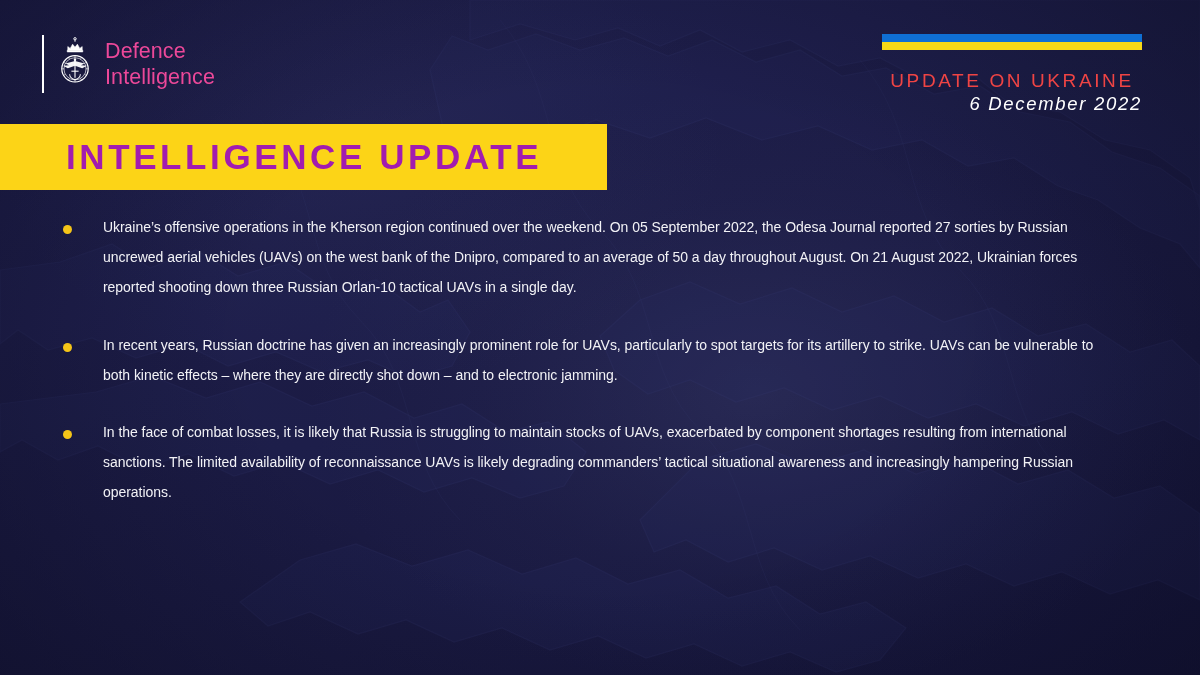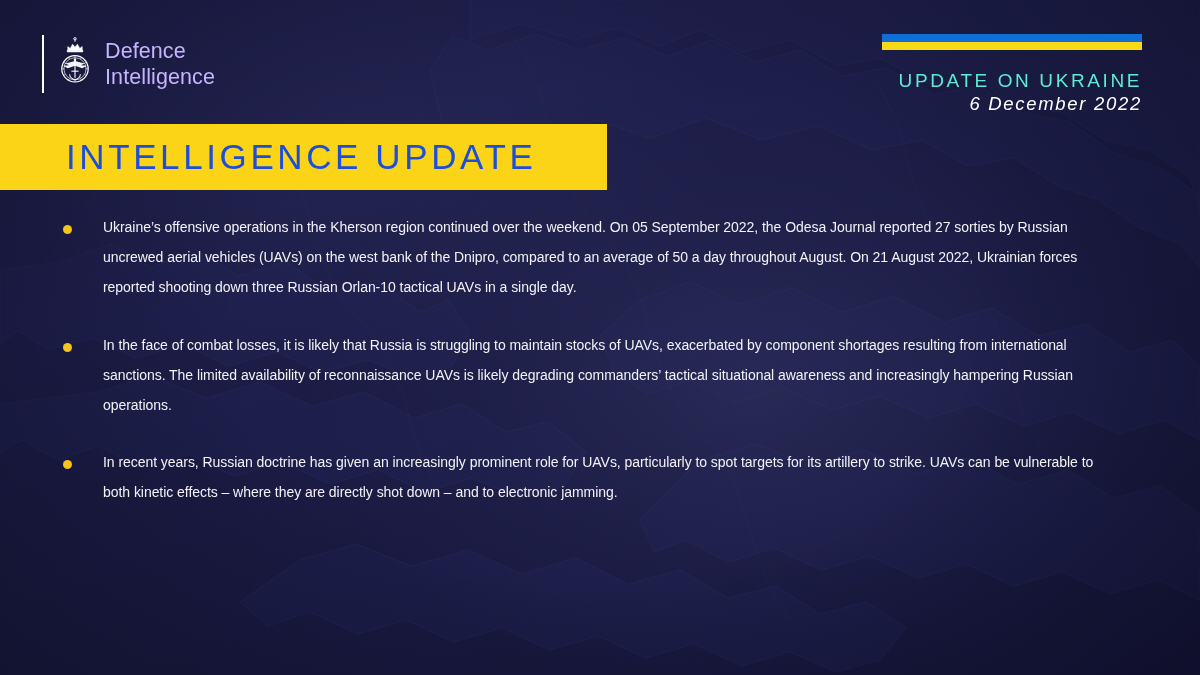--- a/index.html
+++ b/index.html
@@ -58,21 +58,21 @@
     flex: none;
   }
   .crest {
     width: 36px;
     height: 54px;
     flex: none;
     margin-right: 12px;
   }
   .crest svg { display: block; width: 100%; height: 100%; }
   .logo-text {
-    color: #c4b5fd;
+    color: #ec4899;
     font-size: 21.5px;
     line-height: 26px;
     letter-spacing: 0.1px;
     font-weight: 400;
     white-space: nowrap;
   }
 
   
   .header-right {
     position: absolute;
@@ -82,26 +82,27 @@
   }
   .flag-bar {
     width: 260px;
     height: 16px;
     margin-left: auto;
     margin-bottom: 20px;
   }
   .flag-blue  { height: 8px; background: #0f6fd4; }
   .flag-yellow{ height: 8px; background: #f7d917; }
   .update-title {
-    color: #5eead4;
+    color: #ef4444;
     font-size: 19px;
     letter-spacing: 2.6px;
     font-weight: 400;
     line-height: 22px;
     white-space: nowrap;
+    text-align: center;
   }
   .update-date {
     color: #ffffff;
     font-size: 18.5px;
     font-style: italic;
     letter-spacing: 1.7px;
     line-height: 24px;
     white-space: nowrap;
   }
 
@@ -110,23 +111,23 @@
     position: absolute;
     left: 0;
     top: 124px;
     width: 607px;
     height: 66px;
     background: #fcd417;
     display: flex;
     align-items: center;
   }
   .banner-text {
-    color: #1d4ed8;
+    color: #a21caf;
     font-size: 35px;
-    font-weight: 400;
+    font-weight: 700;
     letter-spacing: 3.6px;
     padding-left: 66px;
     white-space: nowrap;
   }
 
   
   .bullets {
     position: absolute;
     left: 63px;
     top: 212px;
@@ -266,21 +267,21 @@
     <div class="banner-text">INTELLIGENCE UPDATE</div>
   </div>
 
   <div class="bullets">
     <div class="bullet-row">
       <div class="bullet-dot"></div>
       <div class="bullet-text">Ukraine’s offensive operations in the Kherson region continued over the weekend. On 05 September 2022, the Odesa Journal reported 27 sorties by Russian uncrewed aerial vehicles (UAVs) on the west bank of the Dnipro, compared to an average of 50 a day throughout August. On 21 August 2022, Ukrainian forces reported shooting down three Russian Orlan-10 tactical UAVs in a single day.</div>
     </div>
     <div class="bullet-row">
       <div class="bullet-dot"></div>
-      <div class="bullet-text">In the face of combat losses, it is likely that Russia is struggling to maintain stocks of UAVs, exacerbated by component shortages resulting from international sanctions. The limited availability of reconnaissance UAVs is likely degrading commanders’ tactical situational awareness and increasingly hampering Russian operations.</div>
+      <div class="bullet-text">In recent years, Russian doctrine has given an increasingly prominent role for UAVs, particularly to spot targets for its artillery to strike. UAVs can be vulnerable to both kinetic effects – where they are directly shot down – and to electronic jamming.</div>
     </div>
     <div class="bullet-row">
       <div class="bullet-dot"></div>
-      <div class="bullet-text">In recent years, Russian doctrine has given an increasingly prominent role for UAVs, particularly to spot targets for its artillery to strike. UAVs can be vulnerable to both kinetic effects – where they are directly shot down – and to electronic jamming.</div>
+      <div class="bullet-text">In the face of combat losses, it is likely that Russia is struggling to maintain stocks of UAVs, exacerbated by component shortages resulting from international sanctions. The limited availability of reconnaissance UAVs is likely degrading commanders’ tactical situational awareness and increasingly hampering Russian operations.</div>
     </div>
   </div>
 
 </div>
 
 </body></html>

